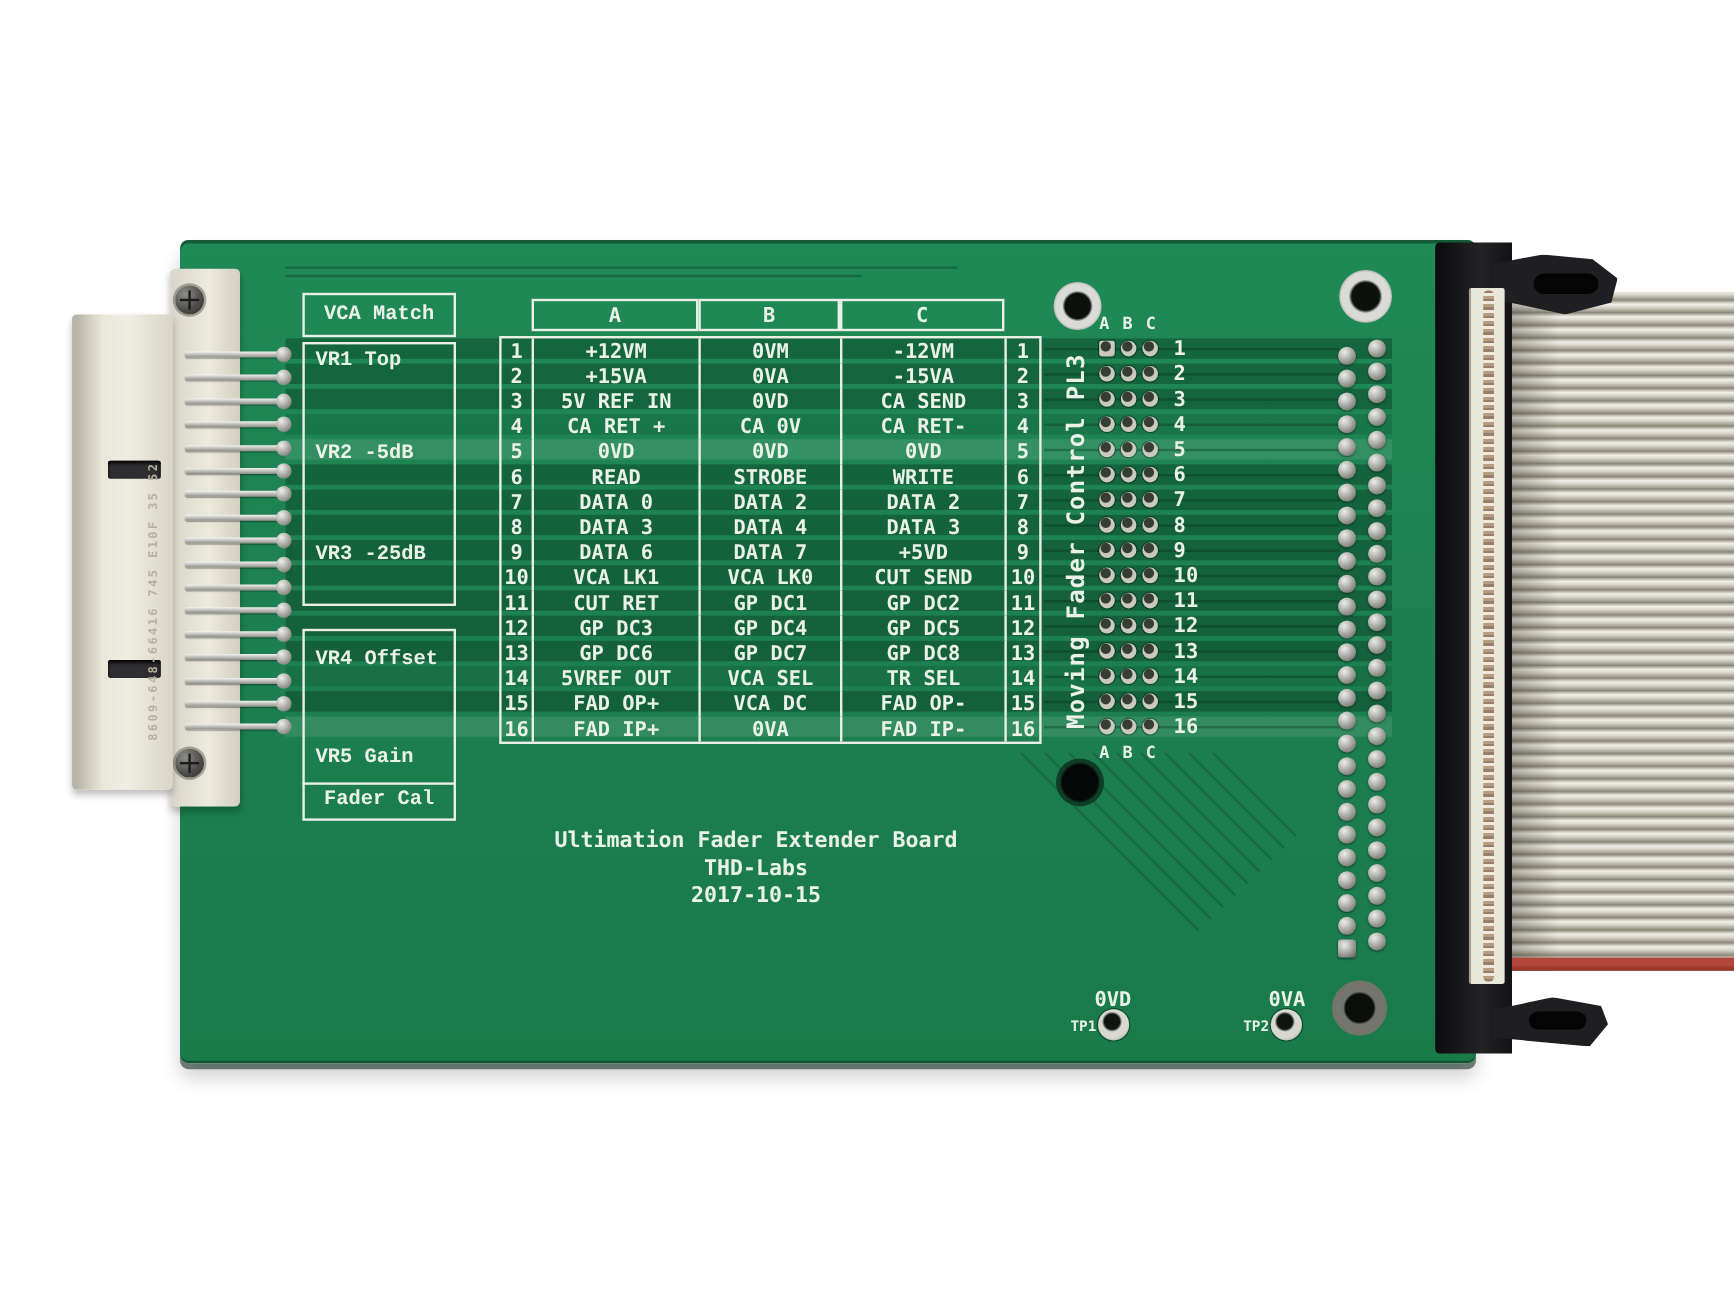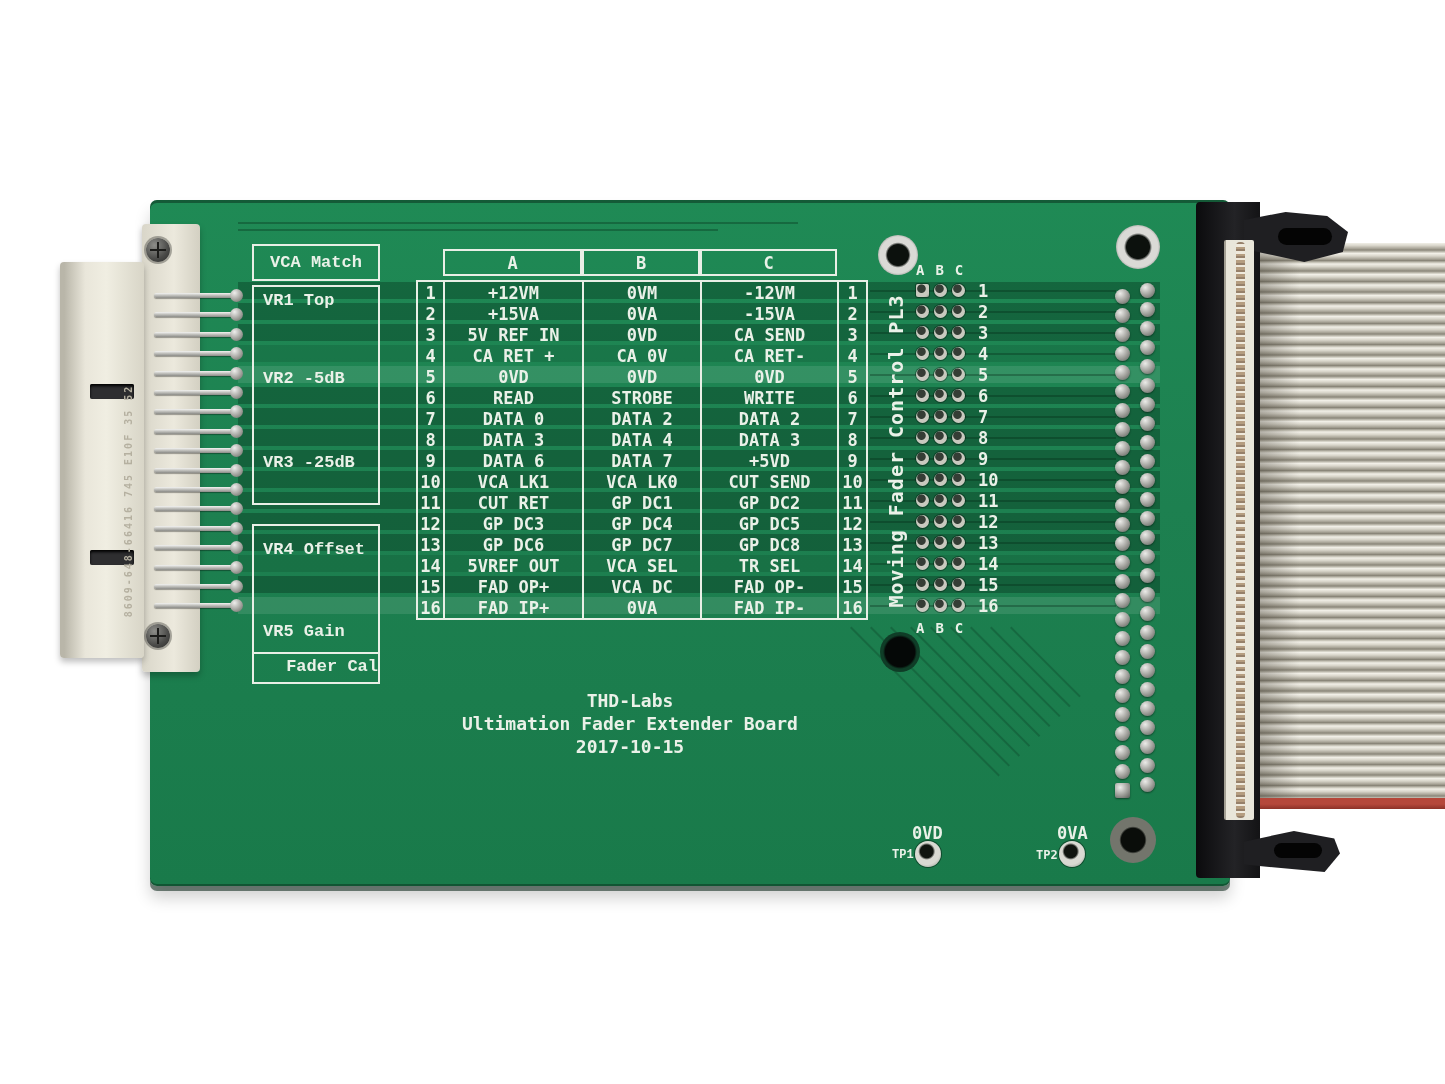--- a/index.html
+++ b/index.html
@@ -27,21 +27,21 @@
   .diag { position: absolute; width: 2px; background: rgba(3, 32, 18, .22); transform: rotate(-45deg); transform-origin: top left; z-index: 1; }
 
   
   .sbox { position: absolute; border: 2px solid #e9efe6; z-index: 3; font-family: Liberation Mono, monospace; }
   .trim { position: absolute; left: 9px; font-size: 17px; white-space: nowrap; }
   .vca-box { left: 102px; top: 44px; width: 128px; height: 37px;
              display: flex; align-items: center; justify-content: center; font-size: 17px; }
   .g1 { left: 102px; top: 85px; width: 128px; height: 220px; }
   .g2 { left: 102px; top: 324px; width: 128px; height: 160px; }
   .g2-divider { position: absolute; left: -2px; right: -2px; top: 126px; border-top: 2px solid #e9efe6; }
-  .fader-cal { position: absolute; left: 0; right: 0; top: 131px; text-align: right; font-size: 17px; }
+  .fader-cal { position: absolute; left: 0; right: 0; top: 131px; text-align: center; font-size: 17px; }
 
   
   .thead-cell { position: absolute; top: 49px; height: 27px; border: 2px solid #e9efe6;
                 display: flex; align-items: center; justify-content: center; font-size: 17px; z-index: 3; }
   #tbody { position: absolute; left: 266px; top: 80px; width: 452px;
            border: 2px solid #e9efe6; display: grid;
            grid-template-columns: 27px 139px 118px 137px 27px;
            grid-auto-rows: 21px; z-index: 3; }
   #tbody .cell { display: flex; align-items: center; justify-content: center;
                  font-size: 17px; white-space: nowrap; color: #eaf1e8; }
@@ -410,27 +410,27 @@
         <div class="bump square" style="left: 964.5px; top: 583px;"></div>
         <div class="bump" style="left: 989.5px; top: 577px;"></div>
       </div>
 
     <div class="hole hole-silver" style="left:728px; top:35px;  width:40px; height:40px;"></div>
     <div class="hole hole-silver" style="left:966px; top:25px;  width:44px; height:44px;"></div>
     <div class="hole hole-dark" style="left:960px; top:617px; width:46px; height:46px;"></div>
     <div class="hole hole-black" style="left:730px; top:432px; width:40px; height:40px;"></div>
 
     <div class="titleblock silk">
+      <div>Ultimation Fader Extender Board</div>
       <div>THD-Labs</div>
-      <div>Ultimation Fader Extender Board</div>
       <div>2017-10-15</div>
     </div>
 
     <div class="tpnet silk" style="left:762px; top:623px;">0VD</div>
-    <div class="tpname silk" style="left:742px; top:648px;font-family:Liberation Mono, monospace;">TP1</div>
+    <div class="tpname silk" style="left:742px; top:648px;">TP1</div>
     <div class="tpad" style="left:765px; top:641px;"></div>
     <div class="tpnet silk" style="left:907px; top:623px;">0VA</div>
     <div class="tpname silk" style="left:886px; top:648px;">TP2</div>
     <div class="tpad" style="left:909px; top:641px;"></div>
   </div>
 
   <div class="conn-left">
     <div class="cl-flange"></div>
     <div class="screw" style="left:88px; top:14px;"></div>
     <div class="screw" style="left:88px; top:400px;"></div>

